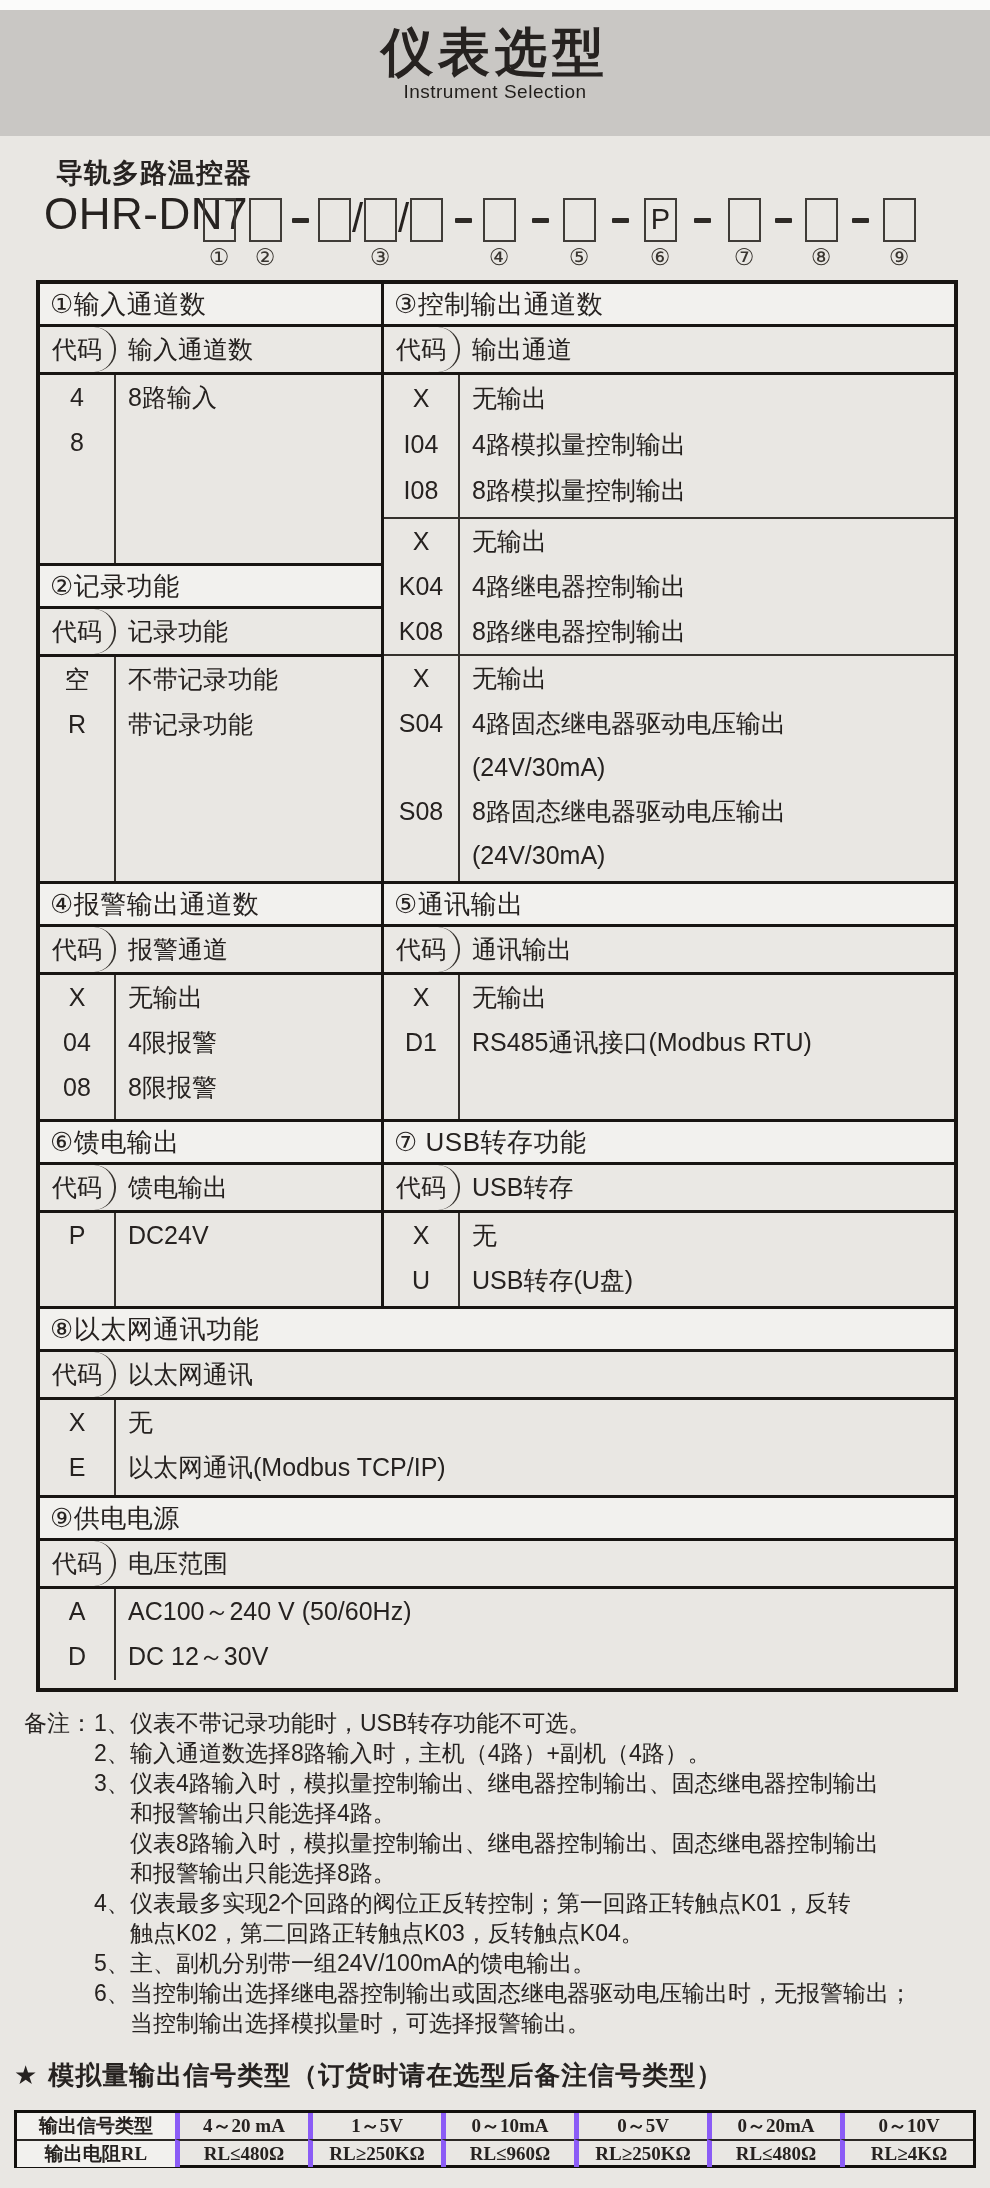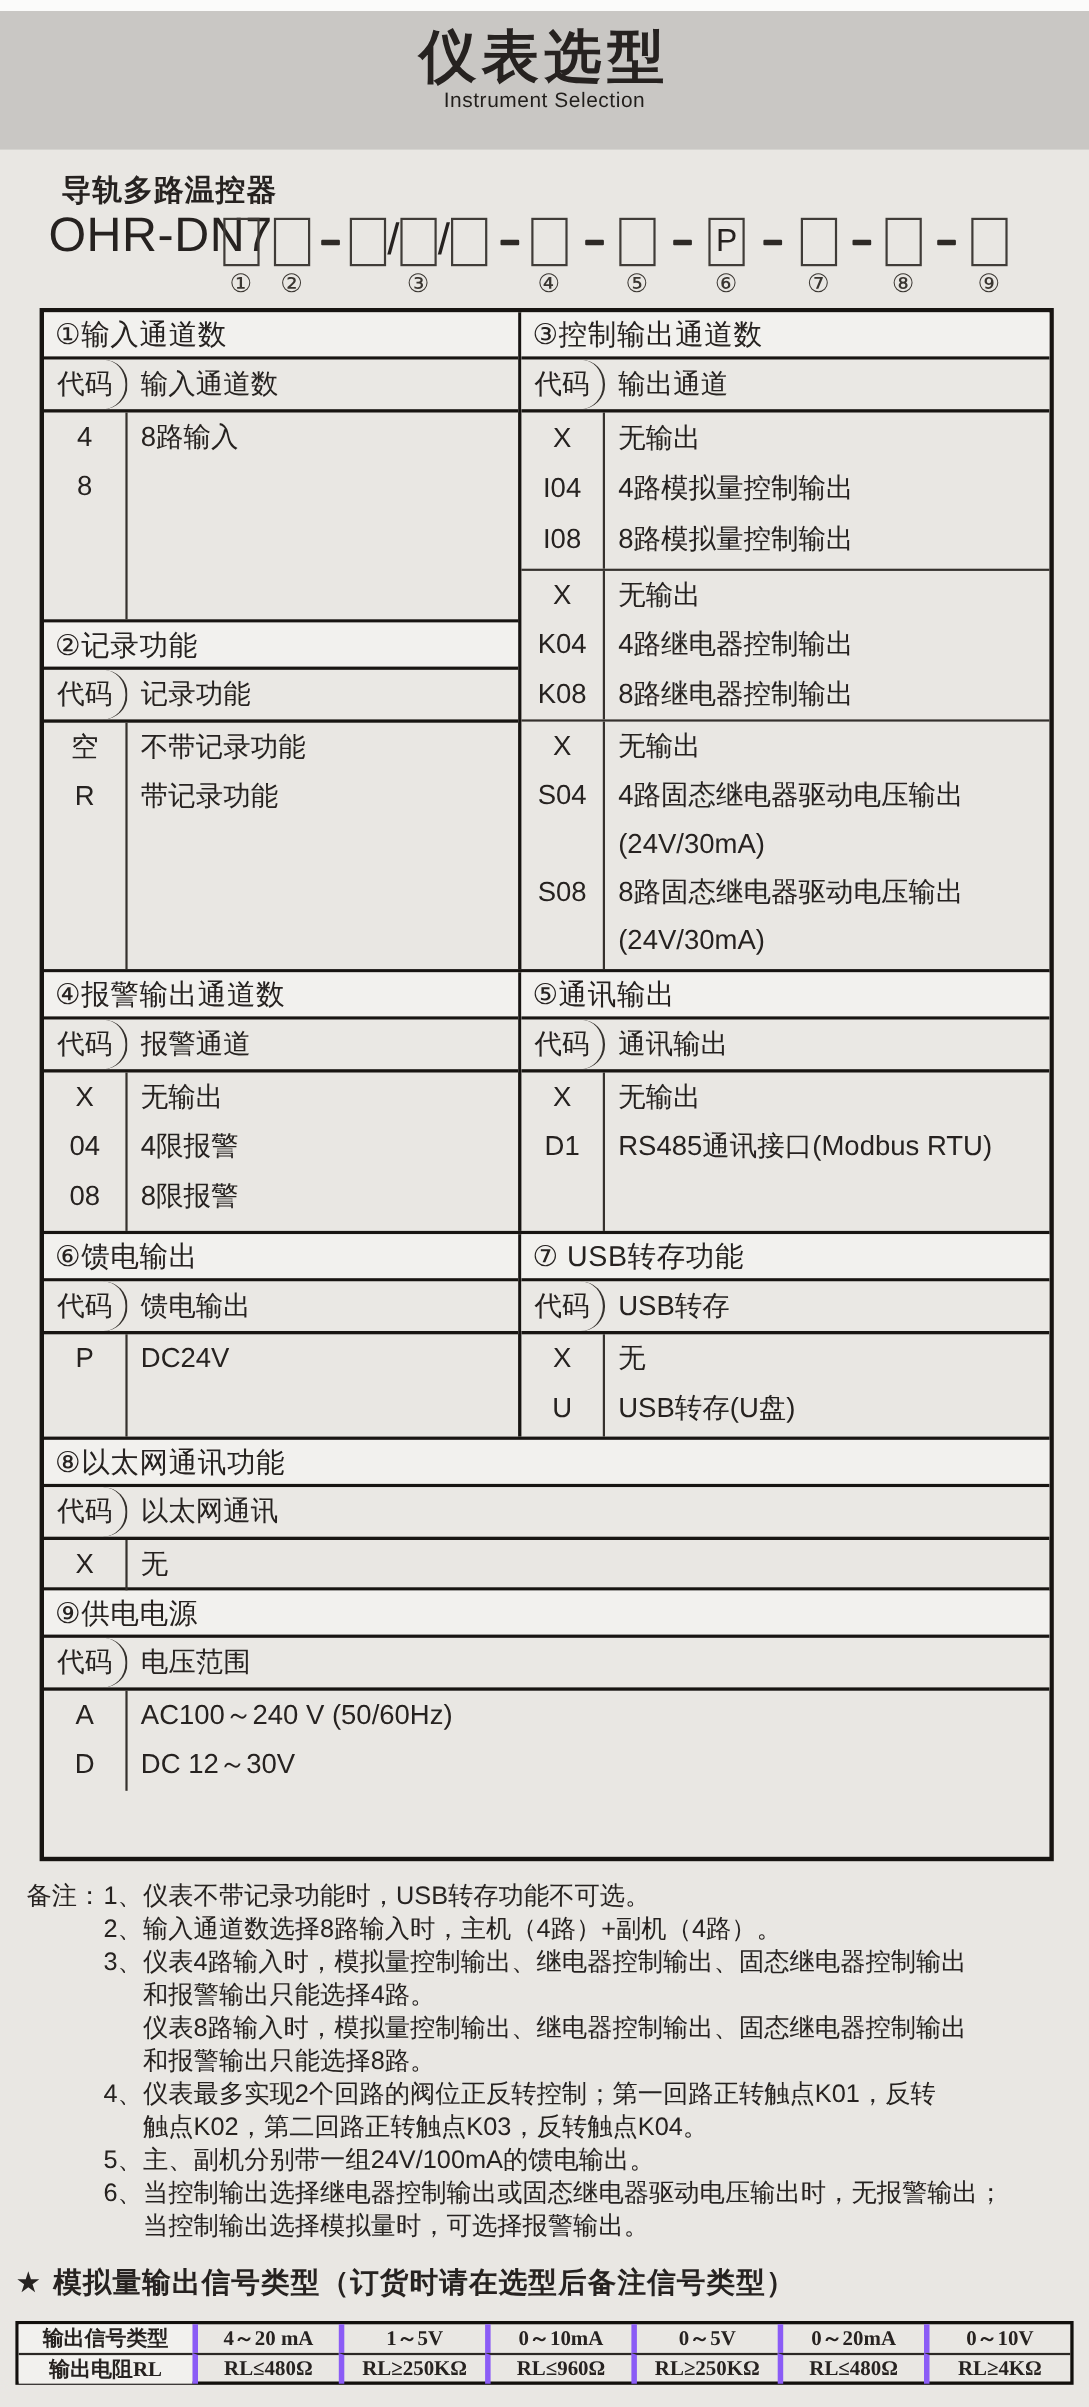--- a/index.html
+++ b/index.html
@@ -32,21 +32,21 @@
   .mbox-p{text-align:center;font-size:29px;line-height:39px;color:var(--ink);}
   .mdash{position:absolute;top:24px;width:17px;height:5px;background:#2e2a26;border-radius:1px;}
   .mslash{position:absolute;top:-2px;font-size:40px;line-height:52px;font-weight:500;}
   .mnum{position:absolute;top:50px;font-size:23px;color:#3a3631;width:24px;text-align:center;}
 
   
   .tables{position:absolute;left:36px;top:280px;width:922px;height:1412px;
           border:4px solid var(--bheavy);}
   .trow{display:flex;width:100%;}
   .trow + .trow{border-top:3px solid var(--bheavy);}
-  .tcol-left{width:434px;border-right:3px solid var(--bheavy);display:flex;flex-direction:column;}
+  .tcol-left{width:344px;border-right:3px solid var(--bheavy);display:flex;flex-direction:column;}
   .tcol-right{flex:1;display:flex;flex-direction:column;}
   .tcol-full{width:100%;display:flex;flex-direction:column;}
 
   .sec-title{height:43px;line-height:40px;padding-left:10px;background:var(--titlerow);
              border-bottom:3px solid var(--bheavy);font-size:26px;letter-spacing:0.5px;}
   .sec-grid{display:grid;grid-template-columns:76px 1fr;}
   .sub-row{height:48px;border-bottom:3px solid var(--bheavy);background:var(--subrow);}
   .sub-row .code-h{border-right:2px solid var(--bmid);text-align:center;line-height:45px;font-size:25px;border-radius:22px;}
   .sub-row .desc-h{padding-left:12px;line-height:45px;font-size:25px;}
   .data{flex:1;}
@@ -275,21 +275,21 @@
           <div class="cell lh45">U</div>
         </div>
         <div class="desc-stack">
           <div class="cell lh45">无</div>
           <div class="cell lh45">USB转存(U盘)</div>
         </div>
       </div>
     </div>
   </div>
 
-  <div class="trow" style="height:137px">
+  <div class="trow" style="height:189px">
     <div class="tcol-full">
       <div class="sec-title">⑧以太网通讯功能</div>
       <div class="sub-row sec-grid">
         <div class="code-h">代码</div>
         <div class="desc-h">以太网通讯</div>
       </div>
       <div class="data sec-grid">
         <div class="code-stack">
           <div class="cell lh45">X</div>
           <div class="cell lh45">E</div>

